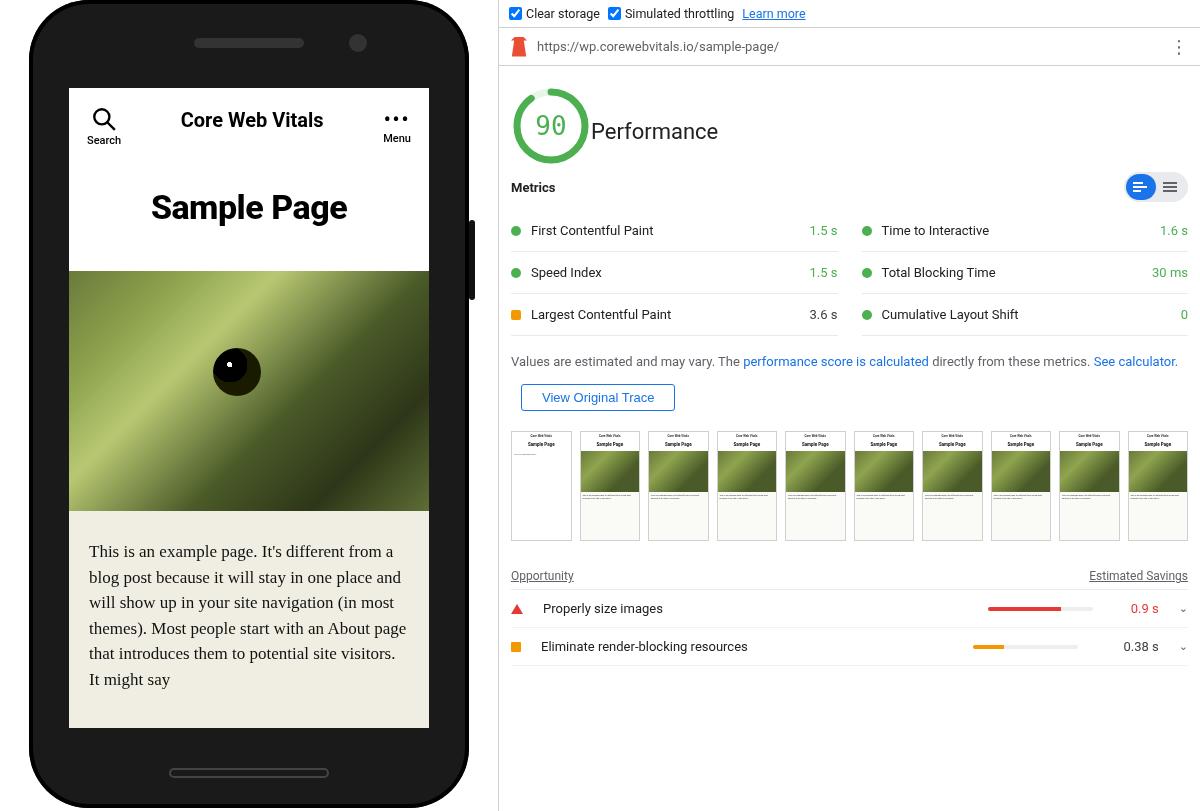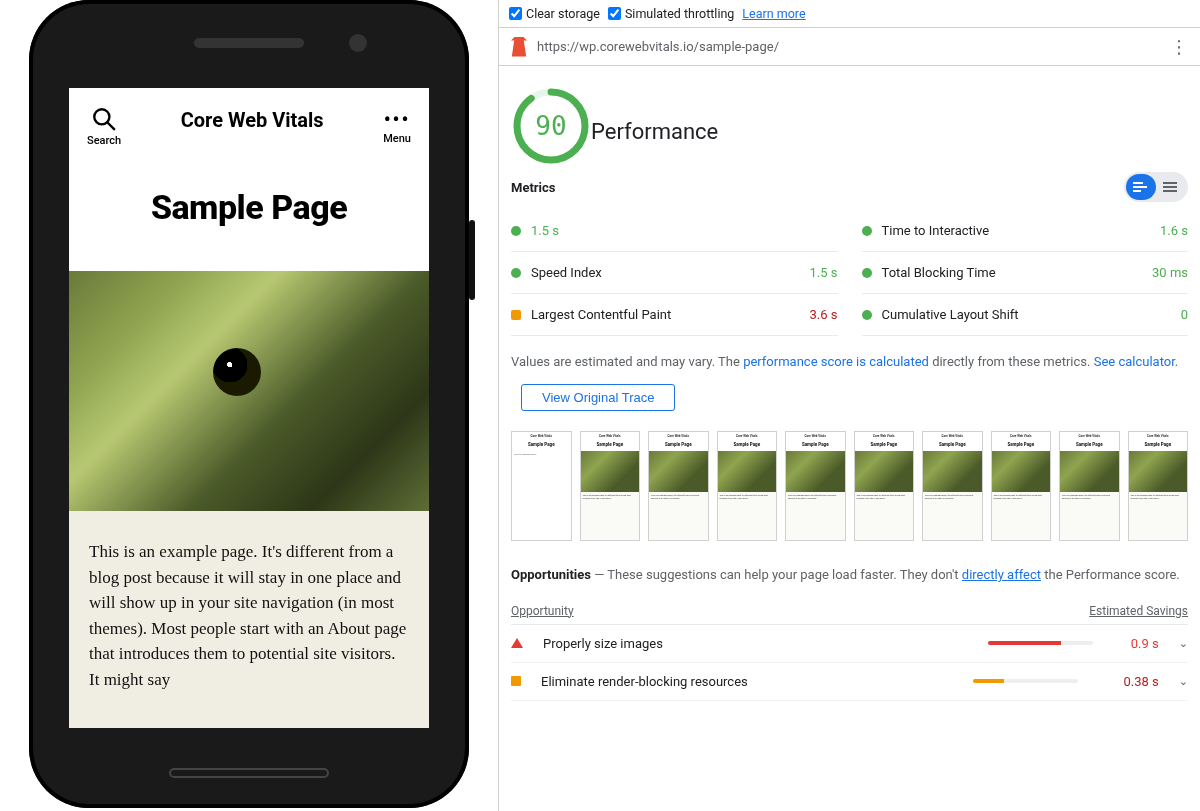--- a/index.html
+++ b/index.html
@@ -48,21 +48,21 @@
 .toggle span { width: 30px; height: 26px; border-radius: 16px; display: flex; align-items: center; justify-content: center; }
 .toggle .active { background: #1a73e8; color: #fff; }
 
 .metrics { display: grid; grid-template-columns: 1fr 1fr; column-gap: 24px; }
 .metric { display: flex; align-items: center; padding: 13px 0; border-bottom: 1px solid #e8eaed; gap: 10px; }
 .metric .dot { width: 10px; height: 10px; border-radius: 50%; flex-shrink: 0; }
 .metric .dot.sq { border-radius: 2px; }
 .metric .name { flex: 1; font-size: 13px; color: #202124; }
 .metric .val { font-size: 13px; }
 .c-green { color: #4caf50; } .b-green { background: #4caf50; }
-.c-orange { color: #b91c1c; margin-left: 15px; } .b-orange { background: #f29900; }
+.c-orange { color: #404040; margin-left: 15px; } .b-orange { background: #f29900; }
 .c-red { color: #e53935; } .b-red { background: #e53935; }
 
 .disclaimer { font-size: 13px; color: #5f6368; margin: 16px 0 12px; line-height: 1.5; }
 .disclaimer a { color: #1a73e8; }
 
 .btn-outline { border: 1px solid #1a73e8; color: #1a73e8; background: #fff; padding: 5px 20px; border-radius: 3px; font-size: 13px; cursor: pointer; margin-left: 10px; margin-bottom: 16px; }
 
 .filmstrip { display: flex; gap: 8px; margin: 4px 0 24px; }
 .fthumb { flex: 1; aspect-ratio: 60/110; border: 1px solid #d0d0d0; background: #fafaf6; display: flex; flex-direction: column; font-size: 4px; overflow: hidden; }
 .fthumb.blank { background: #fff; }
@@ -166,20 +166,21 @@
               <line x1="0" y1="5" x2="14" y2="5" stroke="#5f6368" stroke-width="2"></line>
               <line x1="0" y1="9" x2="14" y2="9" stroke="#5f6368" stroke-width="2"></line>
           </svg>
         </span>
       </div>
     </div>
 
     <div class="metrics" id="metrics-grid">
         <div class="metric">
           <span class="dot  b-green"></span>
+          <span class="name">First Contentful Paint</span>
           <span class="val c-green">1.5 s</span>
         </div>
         <div class="metric">
           <span class="dot  b-green"></span>
           <span class="name">Time to Interactive</span>
           <span class="val c-green">1.6 s</span>
         </div>
         <div class="metric">
           <span class="dot  b-green"></span>
           <span class="name">Speed Index</span>
@@ -263,23 +264,20 @@
           <div class="th-txt">This is an example page. It's different from a blog post because it will stay in one place…</div>
         </div>
         <div class="fthumb">
           <div class="th-hdr">Core Web Vitals</div>
           <div class="th-title">Sample Page</div>
           <div class="th-img"></div>
           <div class="th-txt">This is an example page. It's different from a blog post because it will stay in one place…</div>
         </div>
       </div>
 
-    <div class="opps-hdr">
-      <b>Opportunities</b><span> — </span><span>These suggestions can help your page load faster. They don't </span><a>directly affect</a><span> the Performance score.</span>
-    </div>
 
     <div class="opp-colhdr">
       <span>Opportunity</span>
       <span>Estimated Savings</span>
     </div>
 
     <div id="opps-list">
         <div class="opp-row">
           <span class="shape tri"></span>
           <span class="name">Properly size images</span>

